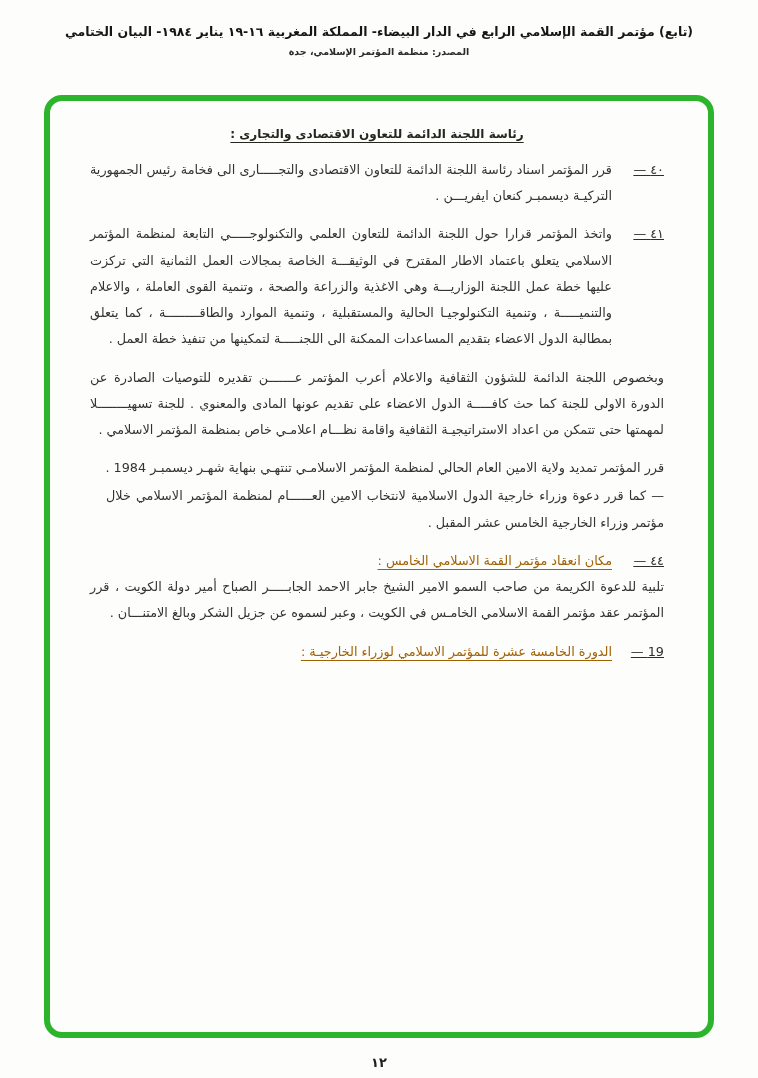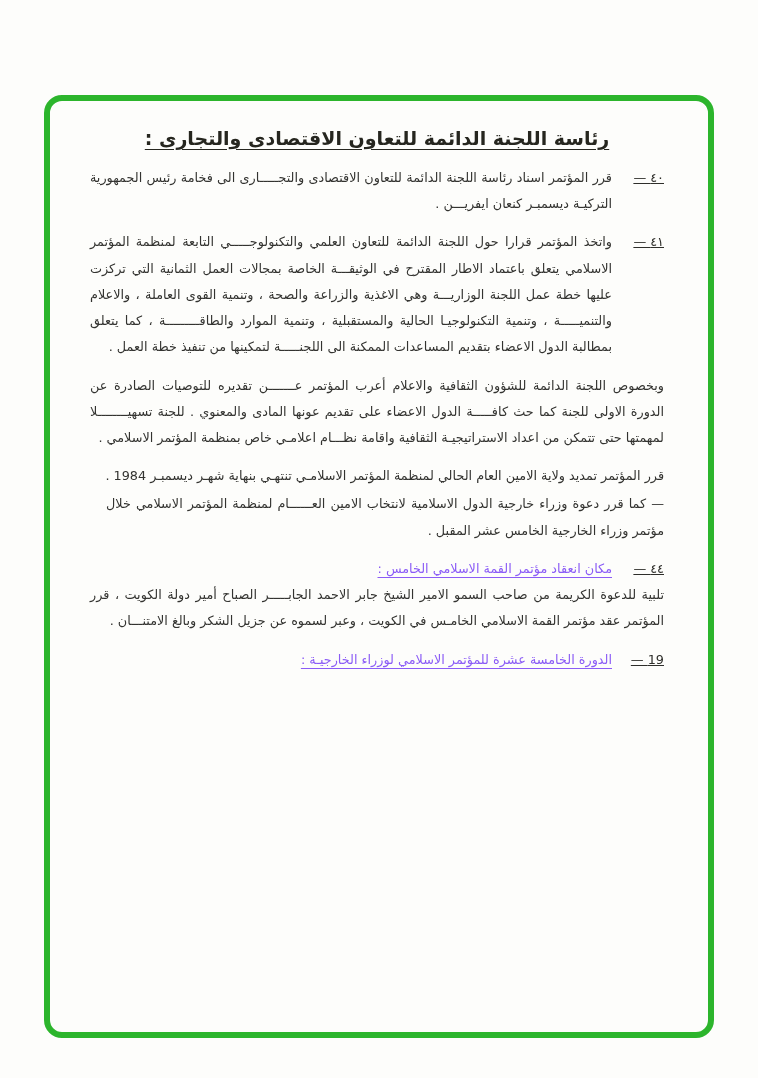--- a/index.html
+++ b/index.html
@@ -47,21 +47,21 @@
     border-radius: 18px;
     box-sizing: border-box;
     padding: 26px 44px 10px 40px;
     direction: rtl;
     color: #333330;
     overflow: hidden;
     background: #fdfdfb;
   }
   .section-title {
     text-align: center;
-    font-size: 19px;
+    font-size: 12px;
     font-weight: bold;
     color: #26261f;
     text-decoration: underline;
     text-underline-offset: 4px;
     margin: 0 0 16px 0;
   }
   .item {
     display: flex;
     direction: rtl;
     margin-bottom: 12px;
@@ -94,38 +94,42 @@
     line-height: 2.05;
   }
   .item-head {
     display: flex;
     direction: rtl;
   }
   .item-title {
     flex: 1 1 auto;
     text-decoration: underline;
     text-underline-offset: 4px;
-    color: #8b5cf6;
+    color: #a16207;
   }
   .footer-page-number {
     position: absolute;
     bottom: 8px;
     left: 0;
     right: 0;
     text-align: center;
     font-size: 13px;
     font-weight: bold;
     color: #1d1d1d;
   }
 </style>
 </head>
 <body>
 
 <div class="page">
 
+  <div class="header">
+    <div class="header-line1">(تابع) مؤتمر القمة الإسلامي الرابع في الدار البيضاء- المملكة المغربية ١٦-١٩ يناير ١٩٨٤- البيان الختامي</div>
+    <div class="header-line2">المصدر: منظمة المؤتمر الإسلامي، جدة</div>
+  </div>
 
   <div class="green-box">
 
     <div class="section-title">رئاسة اللجنة الدائمة للتعاون الاقتصادى والتجارى :</div>
 
     <div class="item">
       <div class="item-marker">٤٠ —</div>
       <div class="item-body">
         <p>قرر المؤتمر اسناد رئاسة اللجنة الدائمة للتعاون الاقتصادى والتجـــــارى الى فخامة رئيس الجمهورية التركيـة ديسمبـر كنعان ايفريـــن .</p>
       </div>
@@ -161,14 +165,15 @@
 
     <div class="item-block">
       <div class="item-head">
         <div class="item-marker">19 —</div>
         <div class="item-title">الدورة الخامسة عشرة للمؤتمر الاسلامي لوزراء الخارجيـة :</div>
       </div>
     </div>
 
   </div>
 
+  <div class="footer-page-number">١٢</div>
 
 </div>
 
 </body></html>

